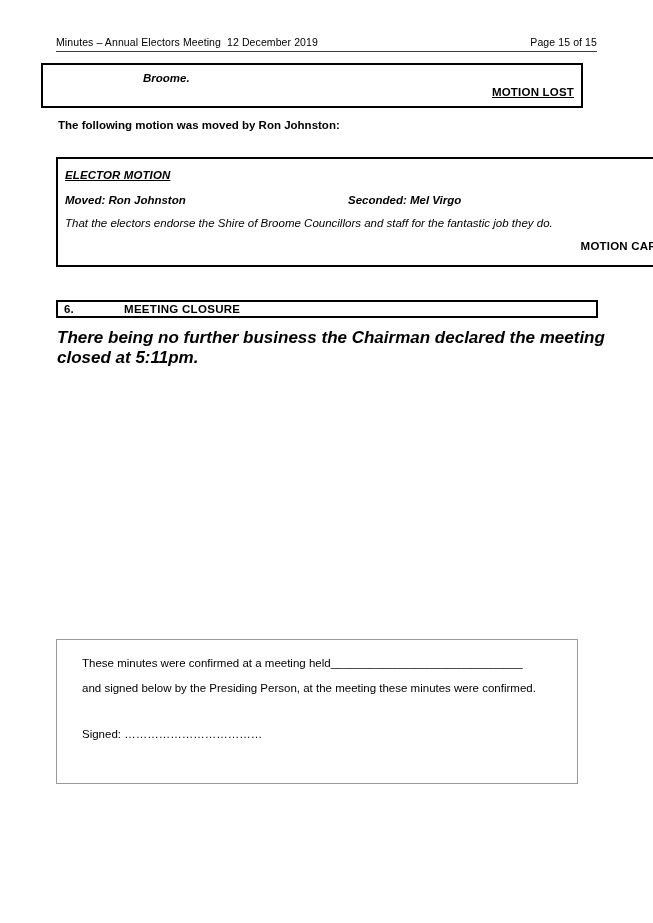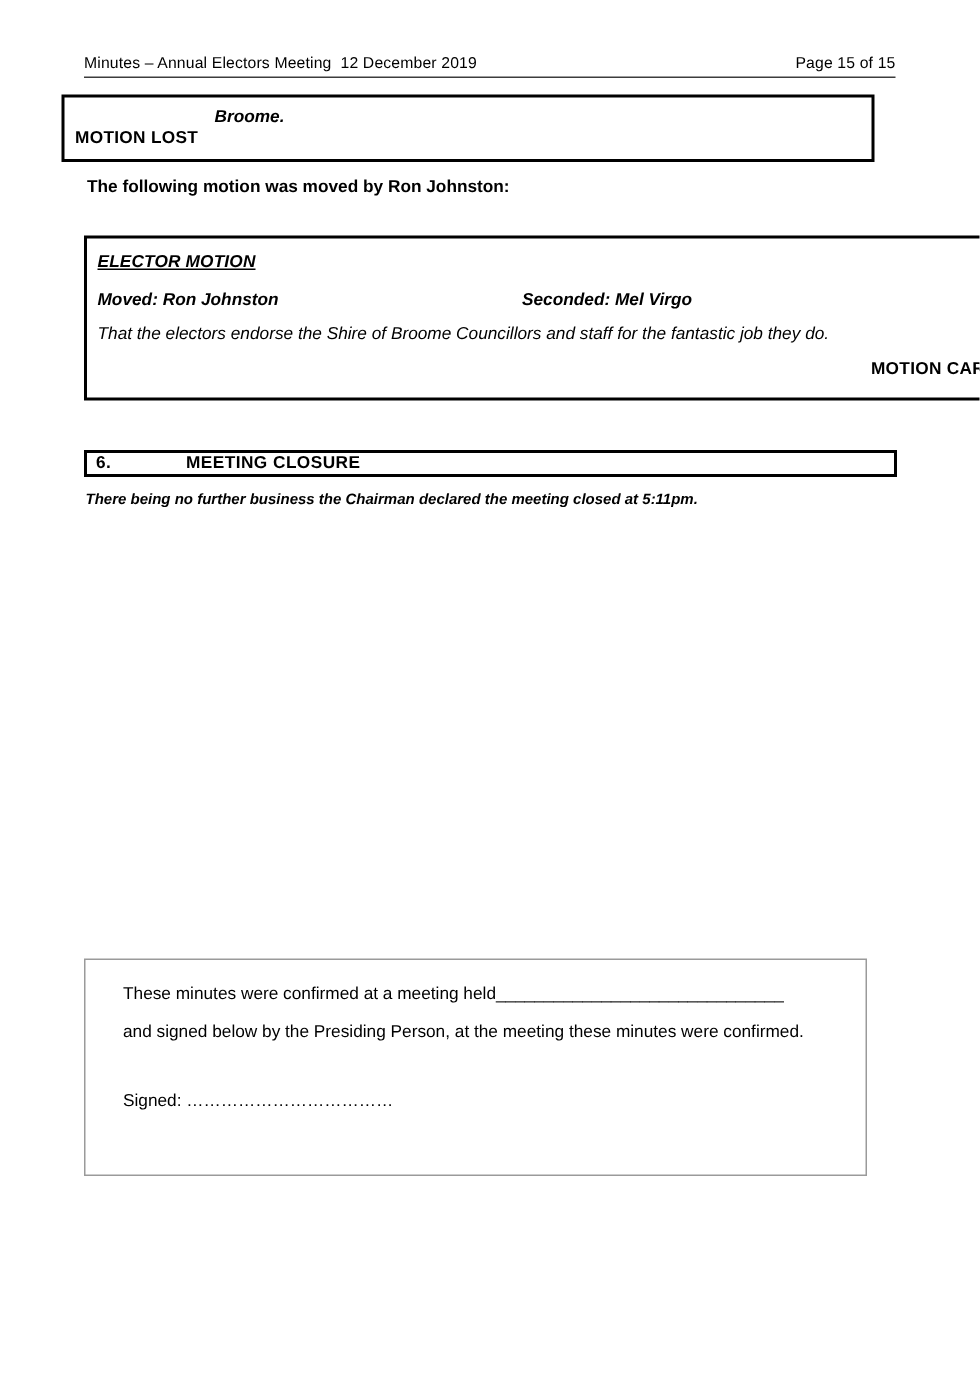--- a/index.html
+++ b/index.html
@@ -68,23 +68,24 @@
   .indent-line {
     font-weight: bold;
     font-style: italic;
     font-size: 11.5px;
     padding-left: 93px;
     line-height: 1.25;
   }
   .result-line {
     font-weight: bold;
     font-size: 11.5px;
-    text-align: left;
+    text-align: right;
     letter-spacing: 0.2px;
     line-height: 1.25;
+    text-decoration: underline;
   }
 
   .motion-title {
     font-weight: bold;
     font-style: italic;
     font-size: 11.5px;
     text-decoration: underline;
     display: inline-block;
     letter-spacing: 0.1px;
   }
@@ -155,21 +156,21 @@
   .section-heading .sec-title {
     letter-spacing: 0.3px;
   }
 
   .closure-text {
     position: absolute;
     left: 57px;
     top: 328px;
     font-weight: bold;
     font-style: italic;
-    font-size: 10px;
+    font-size: 17px;
   }
 
   
   .confirm-box {
     position: absolute;
     left: 56px;
     top: 639px;
     width: 522px;
     height: 145px;
     border: 1px solid #9a9a9a;

